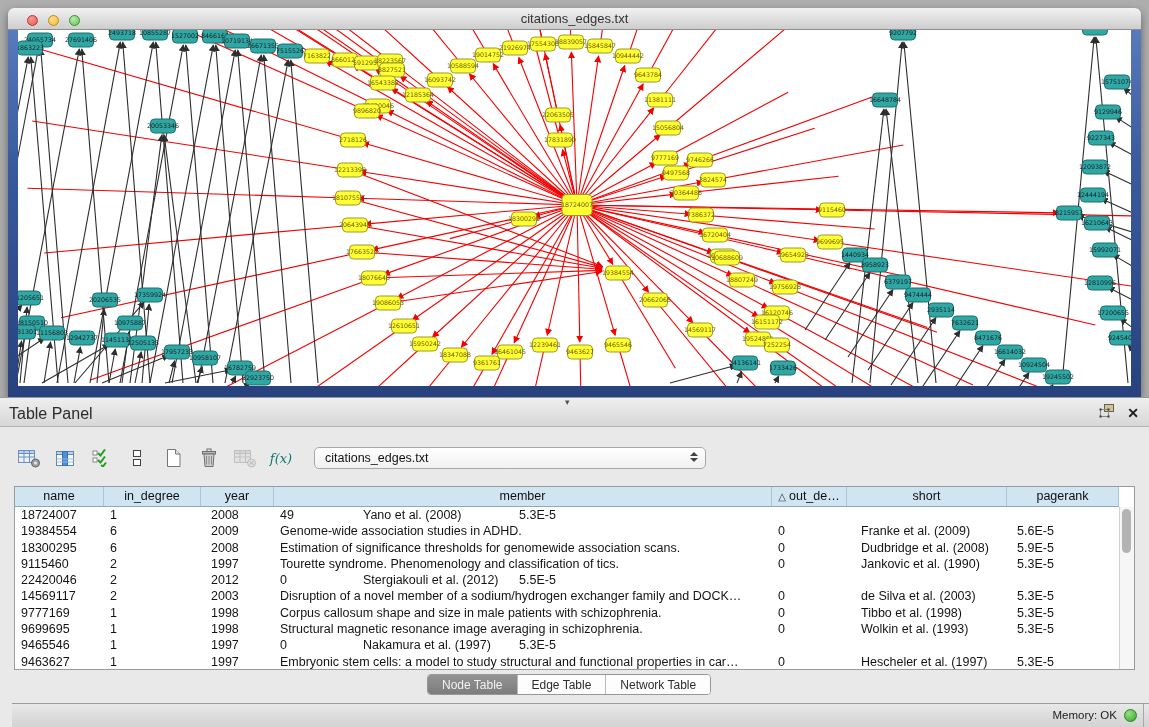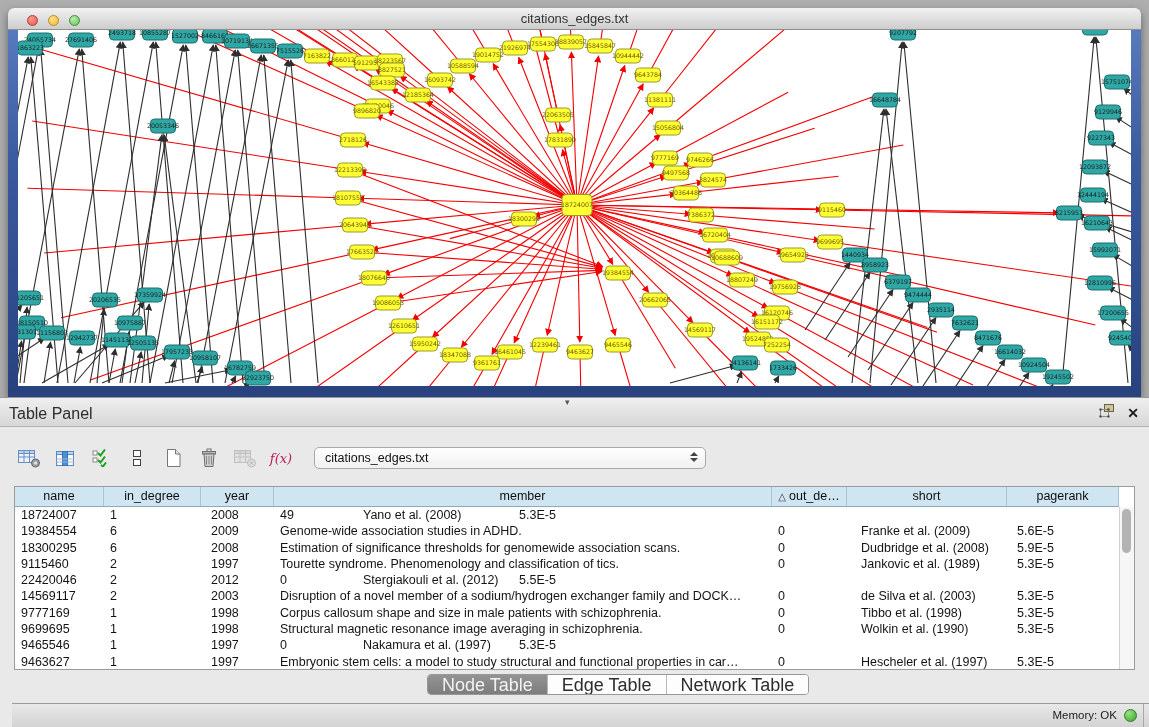--- a/index.html
+++ b/index.html
@@ -29,21 +29,21 @@
     background:linear-gradient(#efefef,#d7d7d7); border-top:1px solid #989898;
     border-bottom:1px solid #b3b3b3; }
   .panel-title { position:absolute; left:9px; top:7px; font-size:16px; color:#2c2c2c; }
   .grip { position:absolute; left:565px; top:0px; font-size:9px; color:#555; line-height:8px; }
   .ph-icons { position:absolute; right:10px; top:5px; display:flex; gap:12px; align-items:center; }
   .close-x { font-size:14px; font-weight:bold; color:#1a1a1a; line-height:18px; }
 
   .toolbar { position:absolute; left:14px; top:40px; height:42px; display:flex; align-items:center; gap:6px; }
   .tbtn { width:30px; height:28px; border:none; background:transparent; display:flex;
     align-items:center; justify-content:center; }
-  .fx { font:italic 13px "DejaVu Serif",serif; color:#be185d; }
+  .fx { font:italic 13px "DejaVu Serif",serif; color:#0f766e; }
   .combo { margin-left:12px; width:392px; height:22px; background:linear-gradient(#ffffff,#f0f0f0);
     border:1px solid #a9a9a9; border-radius:5px; position:relative; display:flex; align-items:center;
     box-shadow:inset 0 1px 0 #fff; }
   .combo-text { padding-left:10px; font-size:12.5px; color:#111; }
   .combo-arrows { position:absolute; right:7px; top:4px; display:flex; flex-direction:column; gap:2px; }
   .combo-arrows i { display:block; width:0; height:0; border-left:4px solid transparent; border-right:4px solid transparent; }
   .arr-up { border-bottom:4px solid #444; }
   .arr-dn { border-top:4px solid #444; }
 
   .tablewrap { position:absolute; left:14px; top:89px; width:1121px; height:184px;
@@ -57,21 +57,21 @@
   .trow { display:flex; height:16.3px; }
   .tc { font-size:12.5px; color:#141414; line-height:16px; white-space:nowrap; overflow:hidden; padding-left:6px; }
   .c0{width:89px;} .c1{width:97px;} .c2{width:73px;} .c3{flex:1;} .c4{width:75px;} .c5{width:160px;} .c6{width:112px;}
   .tc.c5{ padding-left:14px; } .tc.c2{ padding-left:10px; } .tc.c6{ padding-left:10px; }
   .vscroll { position:absolute; right:0; top:20px; bottom:0; width:15px; background:#f6f6f6;
     border-left:1px solid #d2d2d2; }
   .vthumb { position:absolute; left:2px; top:2px; width:9px; height:44px; background:#b3b3b3; border-radius:5px; }
 
   .tabs { position:absolute; left:427px; top:277px; height:21px; display:flex;
     border:1px solid #979797; border-radius:4px; overflow:hidden; background:#fff; }
-  .tab { font-size:18px; padding:0 14px; line-height:20px; color:#2d2d2d; background:#fdfdfd;
+  .tab { font-size:12px; padding:0 14px; line-height:20px; color:#2d2d2d; background:#fdfdfd;
     border-right:1px solid #b9b9b9; }
   .tab:last-child { border-right:none; }
   .tab.sel { background:linear-gradient(#939393,#7d7d7d); color:#f2f2f2; }
 
   .statusbar { position:absolute; left:12px; bottom:0; width:100%; height:24px;
     background:linear-gradient(#e8e8e8,#d3d3d3); border-top:1px solid #9c9c9c; }
   .mem { position:absolute; right:44px; top:5px; font-size:11.5px; color:#222; }
   .memdot { position:absolute; right:24px; top:5px; width:13px; height:13px; border-radius:50%;
     background:radial-gradient(circle at 35% 30%,#9ae27f,#35a62f); border:1px solid #2a7f2a; }
   .sb-divider { position:absolute; right:17px; top:0; bottom:0; width:1px; background:#a8a8a8; }
@@ -869,21 +869,21 @@
           <div class="tc c4">0</div>
           <div class="tc c5">Dudbridge et al. (2008)</div>
           <div class="tc c6">5.9E-5</div>
         </div>
         <div class="trow">
           <div class="tc c0">9115460</div>
           <div class="tc c1">2</div>
           <div class="tc c2">1997</div>
           <div class="tc c3">Tourette syndrome. Phenomenology and classification of tics.</div>
           <div class="tc c4">0</div>
-          <div class="tc c5">Jankovic et al. (1989)</div>
+          <div class="tc c5">Jankovic et al. (1990)</div>
           <div class="tc c6">5.3E-5</div>
         </div>
         <div class="trow">
           <div class="tc c0">22420046</div>
           <div class="tc c1">2</div>
           <div class="tc c2">2012</div>
           <div class="tc c4">0</div>
           <div class="tc c5">Stergiakouli et al. (2012)</div>
           <div class="tc c6">5.5E-5</div>
         </div>
@@ -904,21 +904,21 @@
           <div class="tc c4">0</div>
           <div class="tc c5">Tibbo et al. (1998)</div>
           <div class="tc c6">5.3E-5</div>
         </div>
         <div class="trow">
           <div class="tc c0">9699695</div>
           <div class="tc c1">1</div>
           <div class="tc c2">1998</div>
           <div class="tc c3">Structural magnetic resonance image averaging in schizophrenia.</div>
           <div class="tc c4">0</div>
-          <div class="tc c5">Wolkin et al. (1990)</div>
+          <div class="tc c5">Wolkin et al. (1993)</div>
           <div class="tc c6">5.3E-5</div>
         </div>
         <div class="trow">
           <div class="tc c0">9465546</div>
           <div class="tc c1">1</div>
           <div class="tc c2">1997</div>
           <div class="tc c4">0</div>
           <div class="tc c5">Nakamura et al. (1997)</div>
           <div class="tc c6">5.3E-5</div>
         </div>

